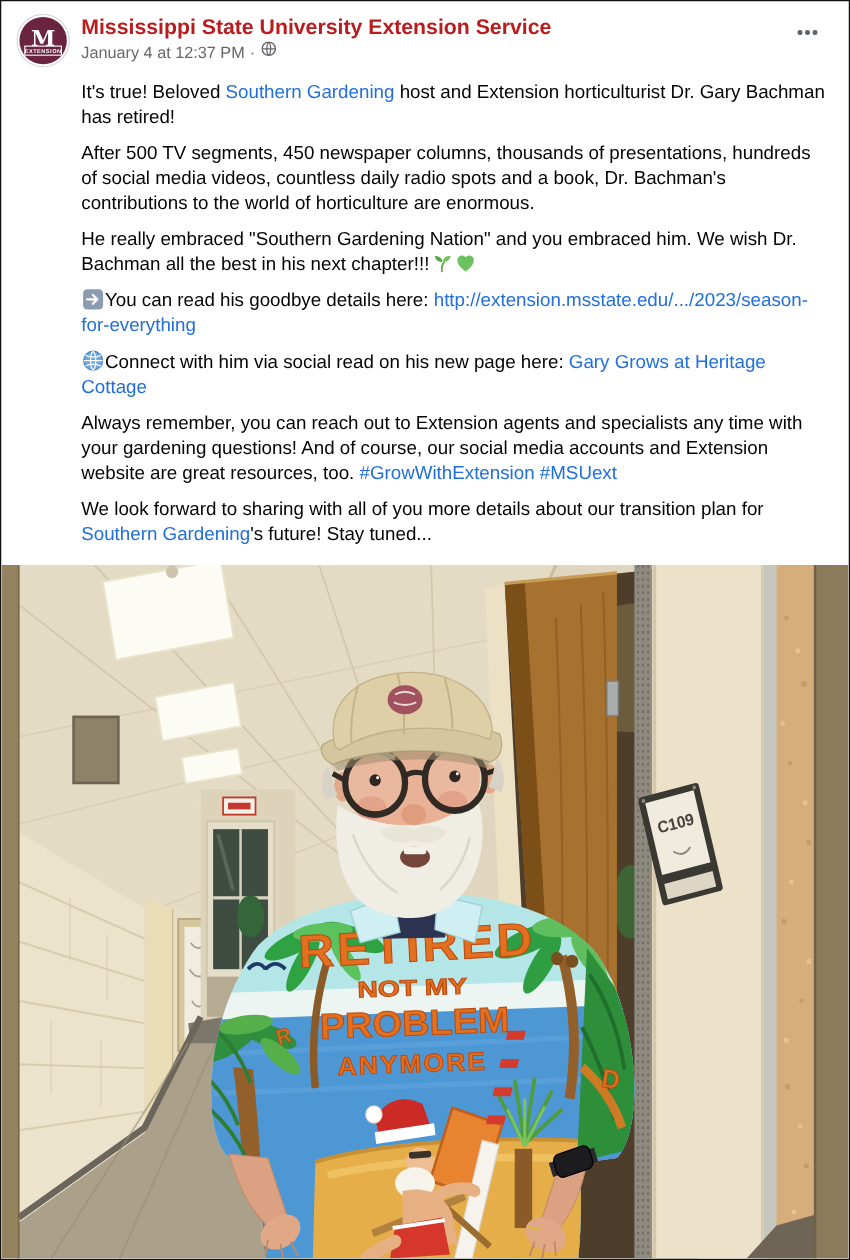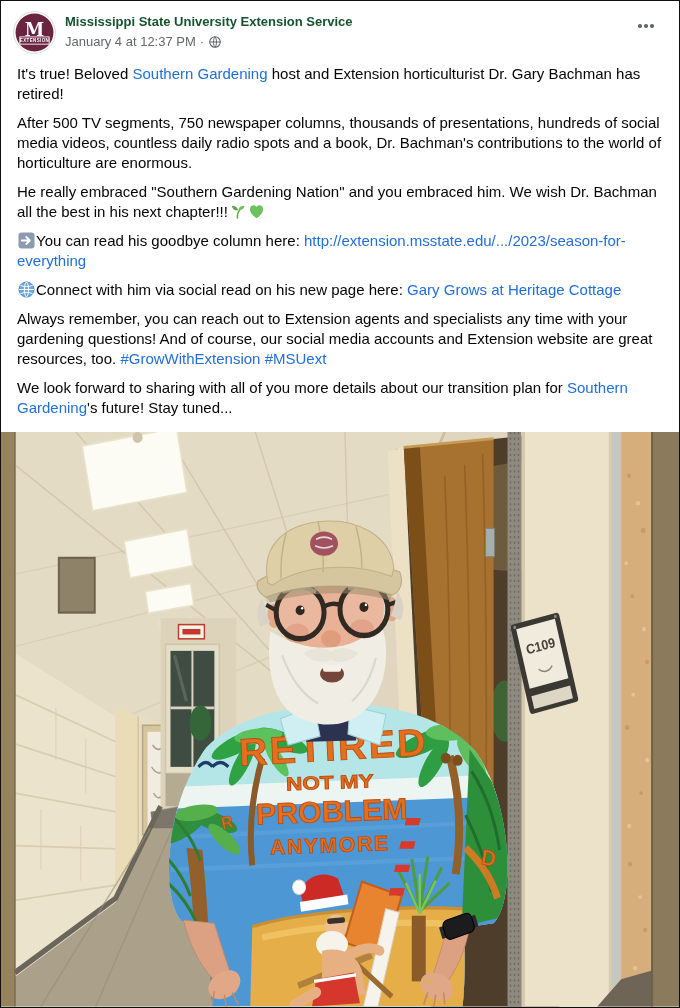--- a/index.html
+++ b/index.html
@@ -5,26 +5,26 @@
   html,body{margin:0;padding:0;background:#fff;}
   body{
     width:680px;height:1008px;box-sizing:border-box;border:1px solid #101010;
     font-family:"Liberation Sans","DejaVu Sans",sans-serif;
     display:flex;flex-direction:column;overflow:hidden;
   }
   .header{display:flex;align-items:flex-start;gap:9px;padding:10px 16px 2px 12px;}
   .avatar{width:43px;height:43px;flex:0 0 auto;cursor:pointer;}
   .avatar svg{display:block;width:43px;height:43px;}
   .head-meta{flex:1;min-width:0;padding-top:1px;}
-  .page-name{font-size:13px;font-weight:700;color:#14532d;line-height:19px;cursor:pointer;}
-  .sub{display:flex;align-items:center;gap:4px;font-size:13px;color:#65676b;line-height:17px;margin-top:2px;}
+  .page-name{font-size:17px;font-weight:700;color:#b91c1c;line-height:19px;cursor:pointer;}
+  .sub{display:flex;gap:4px;font-size:13px;color:#65676b;line-height:17px;margin-top:2px;}
   .sub .sep{color:#65676b;}
   .more{margin-left:auto;width:34px;height:30px;display:flex;align-items:center;justify-content:center;gap:2.5px;cursor:pointer;border-radius:17px;}
   .more i{width:3.6px;height:3.6px;border-radius:50%;background:#606770;display:block;}
-  .post-text{padding:8px 16px 5px;font-size:15px;color:#050505;line-height:1.32;}
+  .post-text{padding:8px 16px 5px;font-size:15px;color:#050505;line-height:1.32;margin-left:48px;}
   .para{margin:0 0 9.5px;}
   .plink{color:#216fdb;text-decoration:none;cursor:pointer;}
   .em{display:inline-block;vertical-align:-3px;line-height:0;margin:0 1px;}
   figure.photo{flex:1;margin:0;min-height:0;overflow:hidden;cursor:pointer;}
   figure.photo svg{display:block;width:100%;height:100%;}
 </style>
 </head>
 <body>
 
 <div class="header">
@@ -52,32 +52,32 @@
   </div>
   <div class="more" title="More options">
       <i></i>
       <i></i>
       <i></i>
     </div>
 </div>
 
 <div class="post-text">
     <p class="para"><span>It's true! Beloved </span><a class="plink" href="#">Southern Gardening</a><span> host and Extension horticulturist Dr. Gary Bachman has retired!</span></p>
-    <p class="para"><span>After 500 TV segments, 750 newspaper columns, thousands of presentations, hundreds of social media videos, countless daily radio spots and a book, Dr. Bachman's contributions to the world of horticulture are enormous.</span></p>
+    <p class="para"><span>After 500 TV segments, 450 newspaper columns, thousands of presentations, hundreds of social media videos, countless daily radio spots and a book, Dr. Bachman's contributions to the world of horticulture are enormous.</span></p>
     <p class="para"><span>He really embraced "Southern Gardening Nation" and you embraced him. We wish Dr. Bachman all the best in his next chapter!!!</span><span class="em"><svg width="17" height="17" viewBox="0 0 18 18">
           <path d="M9 16c-.3-3 .2-6 2-8" stroke="#67aa4f" stroke-width="1.6" fill="none" stroke-linecap="round"></path>
           <path d="M11 8c3.5-.5 5-2.5 5.5-5-3.5 0-6 1-6.5 4z" fill="#74c257"></path>
           <path d="M9.5 7C8.5 4.5 6.5 3 3 3c.5 3 2.5 5 6 5z" fill="#57a647"></path>
         </svg></span><span class="em"><svg width="17" height="17" viewBox="0 0 18 18">
           <path d="M9 16S2 11.5 2 6.5C2 4 4 2.5 6 2.5c1.3 0 2.4.7 3 1.7.6-1 1.7-1.7 3-1.7 2 0 4 1.5 4 4C16 11.5 9 16 9 16z" fill="#6bc25e"></path>
         </svg></span></p>
     <p class="para"><span class="em"><svg width="17" height="17" viewBox="0 0 18 18">
           <rect x="0.5" y="0.5" width="17" height="17" rx="3.5" fill="#8c9cb0"></rect>
           <path d="M4 9h7.5M8.8 5.3L12.5 9l-3.7 3.7" stroke="#fff" stroke-width="1.9" fill="none" stroke-linecap="round" stroke-linejoin="round"></path>
-        </svg></span><span>You can read his goodbye column here: </span><a class="plink" href="#">http://extension.msstate.edu/.../2023/season-for-everything</a></p>
+        </svg></span><span>You can read his goodbye details here: </span><a class="plink" href="#">http://extension.msstate.edu/.../2023/season-for-everything</a></p>
     <p class="para"><span class="em"><svg width="17" height="17" viewBox="0 0 18 18">
           <circle cx="9" cy="9" r="8" fill="#6fa7dd" stroke="#4a86c8"></circle>
           <path d="M1 9h16M9 1c3 2.5 3 13.5 0 16M9 1c-3 2.5-3 13.5 0 16M2.5 4.5c3.5 2 9.5 2 13 0M2.5 13.5c3.5-2 9.5-2 13 0" stroke="#fff" stroke-width="1" fill="none"></path>
         </svg></span><span>Connect with him via social read on his new page here: </span><a class="plink" href="#">Gary Grows at Heritage Cottage</a></p>
     <p class="para"><span>Always remember, you can reach out to Extension agents and specialists any time with your gardening questions! And of course, our social media accounts and Extension website are great resources, too. </span><a class="plink" href="#">#GrowWithExtension</a><span> </span><a class="plink" href="#">#MSUext</a></p>
     <p class="para"><span>We look forward to sharing with all of you more details about our transition plan for </span><a class="plink" href="#">Southern Gardening</a><span>'s future! Stay tuned...</span></p>
   </div>
 
 <figure class="photo">
 <svg viewBox="0 0 680 525" preserveAspectRatio="none">

